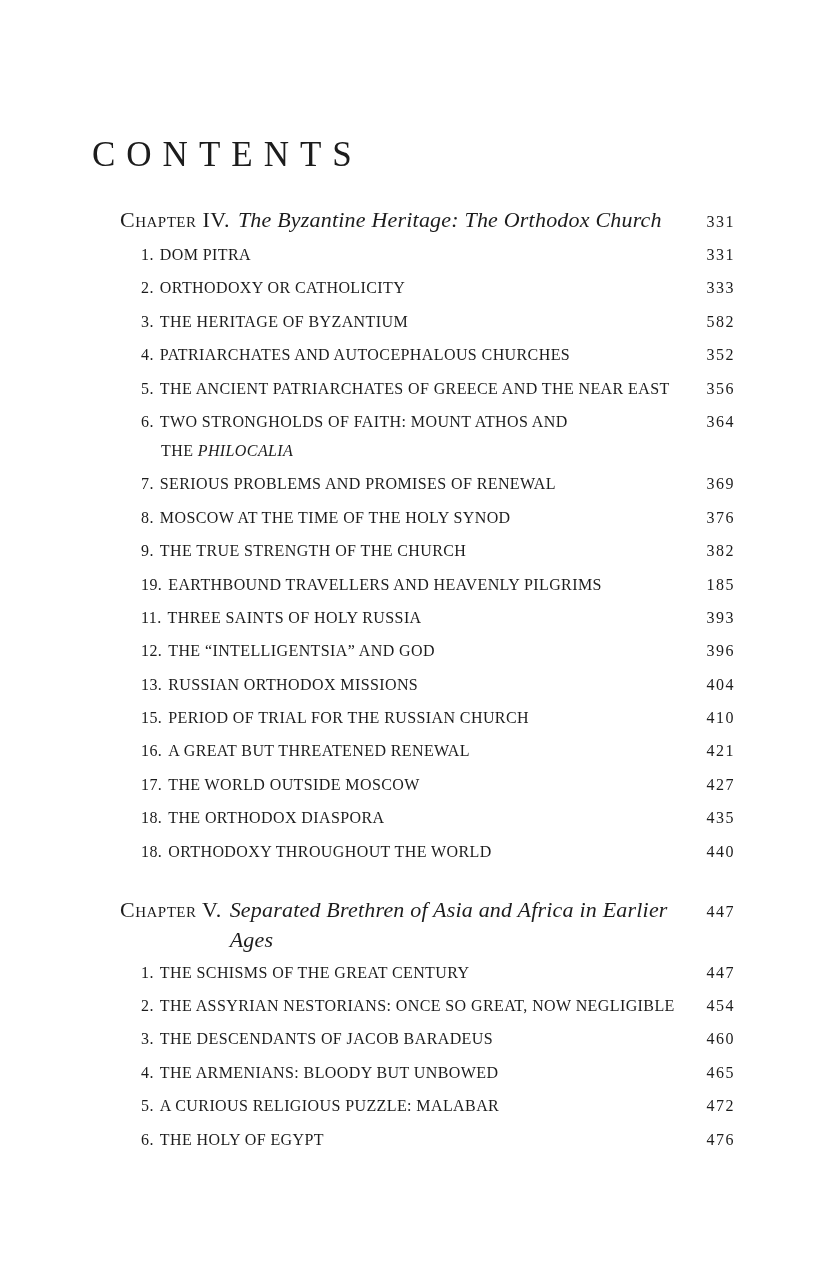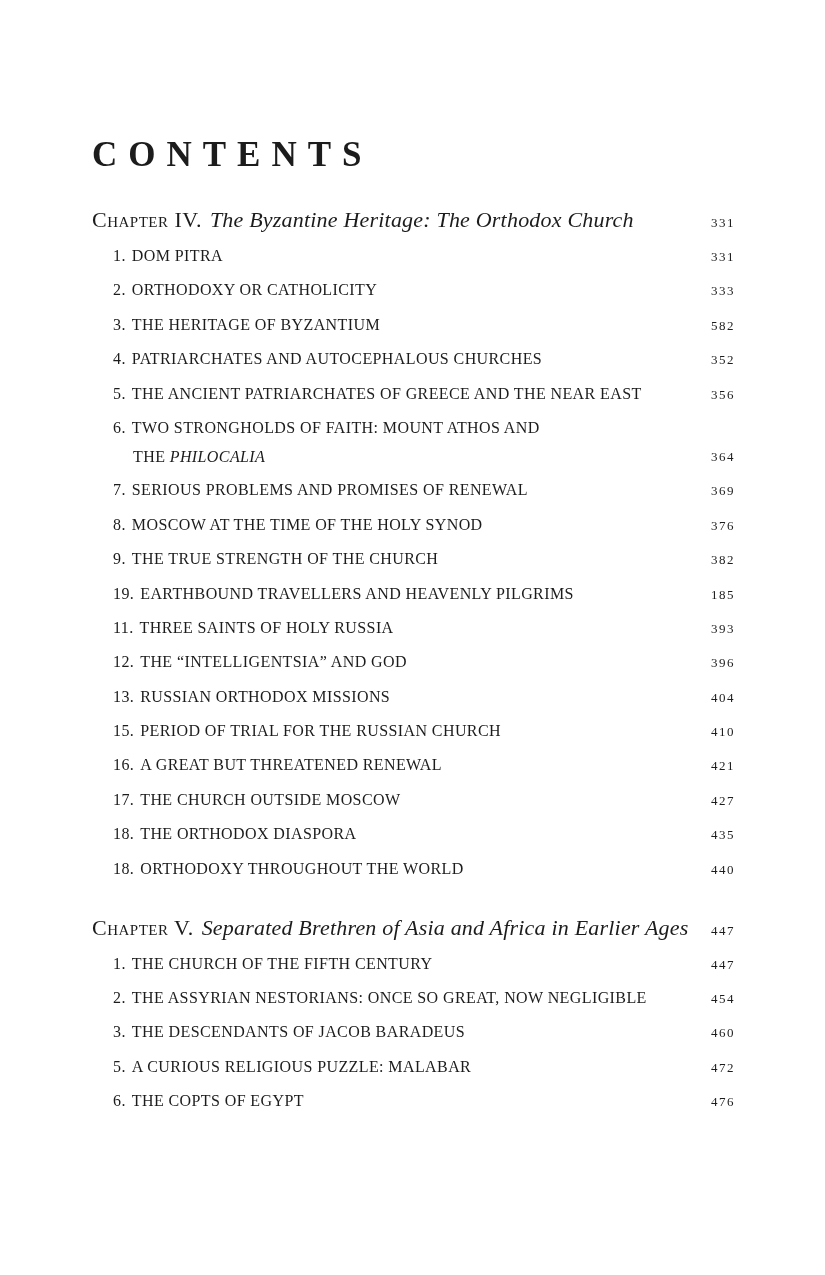--- a/index.html
+++ b/index.html
@@ -6,40 +6,40 @@
   .page{
     position:relative;
     width:825px;height:1275px;
     background:#ffffff;
     overflow:hidden;
     font-family:"Liberation Serif", serif;
     color:#1c1c1c;
   }
   .toc{position:absolute;left:92px;top:135px;width:643px;}
   .page-title{
-    font-size:35px;font-weight:bold;line-height:40px;
+    font-size:35px;font-weight:normal;line-height:40px;
     letter-spacing:11px;margin:0 0 30px 0;
   }
-  .chapter{margin-top:0;}
+  .chapter{margin-top:0;margin-left:28px;}
   .chapter + .chapter{margin-top:32px;}
   .chapter-heading{
     display:flex;align-items:baseline;
     font-size:22px;line-height:30px;margin-bottom:7px;
   }
   .chapter-label{font-variant:small-caps;letter-spacing:0.5px;white-space:nowrap;}
   .chapter-title{font-style:italic;margin-left:8px;flex:1;letter-spacing:0.2px;}
-  .pagenum{margin-left:12px;white-space:nowrap;letter-spacing:1.5px;font-size:13px;}
+  .pagenum{margin-left:12px;white-space:nowrap;letter-spacing:1.5px;font-size:16px;}
   .items{margin-top:4px;}
   .toc-item{
     display:flex;align-items:baseline;
     padding-left:21px;
     font-size:16px;line-height:22px;letter-spacing:0.4px;
     margin-bottom:11.4px;
   }
-  .toc-item.two-line{align-items:flex-end;}
+  .toc-item.two-line{}
   .item-text{flex:1;}
   .item-num{margin-right:6px;}
   .line2{display:block;padding-left:20px;margin-top:7px;}
   .line2 i{letter-spacing:0.4px;}
 </style>
 </head>
 <body>
 
 <div class="page">
   <div class="toc">
@@ -106,57 +106,61 @@
             </div>
             <div class="toc-item">
               <span class="item-text"><span class="item-num">15.</span><span class="item-label">PERIOD OF TRIAL FOR THE RUSSIAN CHURCH</span></span>
               <span class="pagenum">410</span>
             </div>
             <div class="toc-item">
               <span class="item-text"><span class="item-num">16.</span><span class="item-label">A GREAT BUT THREATENED RENEWAL</span></span>
               <span class="pagenum">421</span>
             </div>
             <div class="toc-item">
-              <span class="item-text"><span class="item-num">17.</span><span class="item-label">THE CHURCH OUTSIDE MOSCOW</span></span>
+              <span class="item-text"><span class="item-num">17.</span><span class="item-label">THE WORLD OUTSIDE MOSCOW</span></span>
               <span class="pagenum">427</span>
             </div>
             <div class="toc-item">
               <span class="item-text"><span class="item-num">18.</span><span class="item-label">THE ORTHODOX DIASPORA</span></span>
               <span class="pagenum">435</span>
             </div>
             <div class="toc-item">
               <span class="item-text"><span class="item-num">18.</span><span class="item-label">ORTHODOXY THROUGHOUT THE WORLD</span></span>
               <span class="pagenum">440</span>
             </div>
           </div>
         </section>
         <section class="chapter">
           <div class="chapter-heading">
             <span class="chapter-label">Chapter V.</span>
             <span class="chapter-title">Separated Brethren of Asia and Africa in Earlier Ages</span>
             <span class="pagenum">447</span>
           </div>
           <div class="items">
             <div class="toc-item">
-              <span class="item-text"><span class="item-num">1.</span><span class="item-label">THE CHURCH OF THE FIFTH CENTURY</span></span>
+              <span class="item-text"><span class="item-num">1.</span><span class="item-label">THE SCHISMS OF THE GREAT CENTURY</span></span>
               <span class="pagenum">447</span>
             </div>
             <div class="toc-item">
               <span class="item-text"><span class="item-num">2.</span><span class="item-label">THE ASSYRIAN NESTORIANS: ONCE SO GREAT, NOW NEGLIGIBLE</span></span>
               <span class="pagenum">454</span>
             </div>
             <div class="toc-item">
               <span class="item-text"><span class="item-num">3.</span><span class="item-label">THE DESCENDANTS OF JACOB BARADEUS</span></span>
               <span class="pagenum">460</span>
             </div>
             <div class="toc-item">
+              <span class="item-text"><span class="item-num">4.</span><span class="item-label">THE ARMENIANS: BLOODY BUT UNBOWED</span></span>
+              <span class="pagenum">465</span>
+            </div>
+            <div class="toc-item">
               <span class="item-text"><span class="item-num">5.</span><span class="item-label">A CURIOUS RELIGIOUS PUZZLE: MALABAR</span></span>
               <span class="pagenum">472</span>
             </div>
             <div class="toc-item">
-              <span class="item-text"><span class="item-num">6.</span><span class="item-label">THE COPTS OF EGYPT</span></span>
+              <span class="item-text"><span class="item-num">6.</span><span class="item-label">THE HOLY OF EGYPT</span></span>
               <span class="pagenum">476</span>
             </div>
           </div>
         </section>
       </div>
   </div>
 </div>
 
 </body></html>

